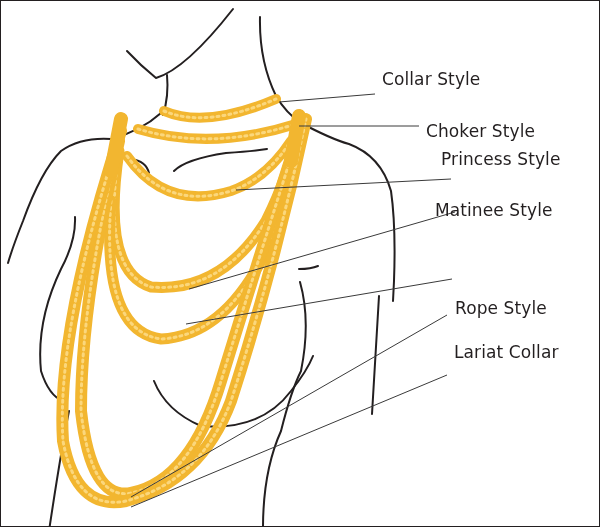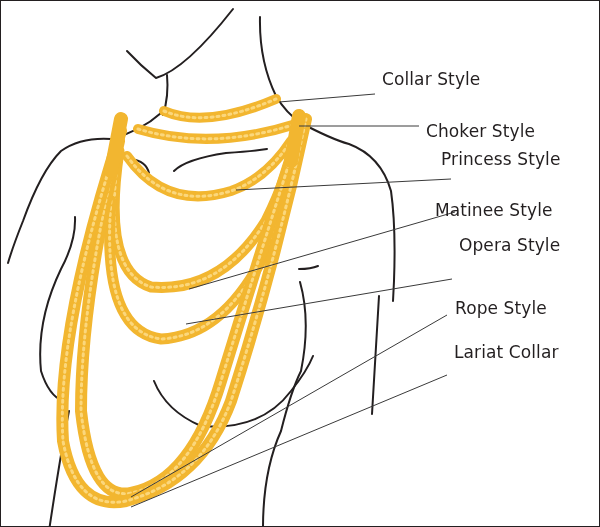--- a/index.html
+++ b/index.html
@@ -77,16 +77,15 @@
       <line class="leader" x1="185" y1="323" x2="451" y2="278"></line>
       <line class="leader" x1="130" y1="496" x2="446" y2="314"></line>
       <line class="leader" x1="130" y1="506" x2="446" y2="374"></line>
     </g>
   </svg>
 
   <div class="label" style="left:381px; top:68px;">Collar Style</div>
   <div class="label" style="left:425px; top:100px;margin-top:20px;">Choker Style</div>
   <div class="label" style="left:440px; top:148px;">Princess Style</div>
   <div class="label" style="left:434px; top:183px;margin-top:16px;">Matinee Style</div>
-  <div class="label" style="left:458px; top:234px;">Opera Style</div>
   <div class="label" style="left:454px; top:297px;">Rope Style</div>
   <div class="label" style="left:453px; top:341px;">Lariat Collar</div>
 </div>
 
 </body></html>

